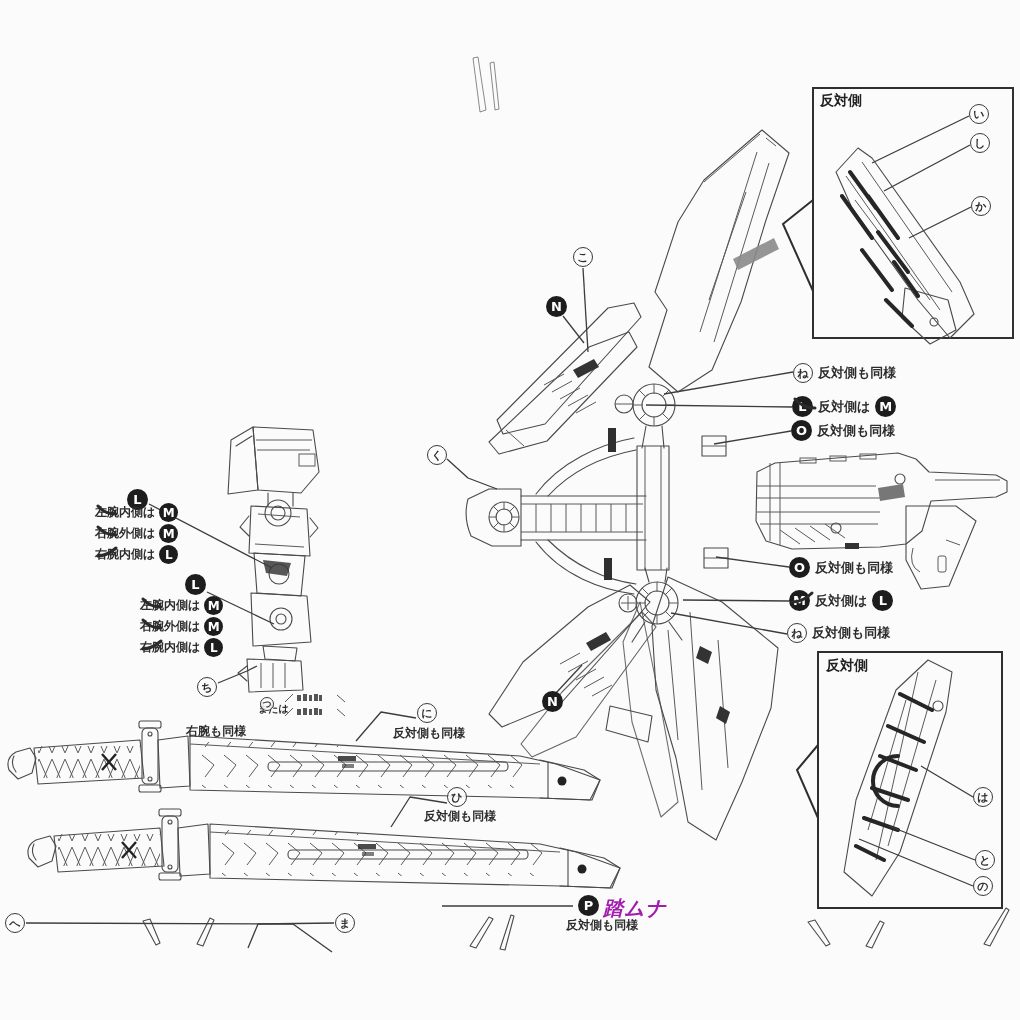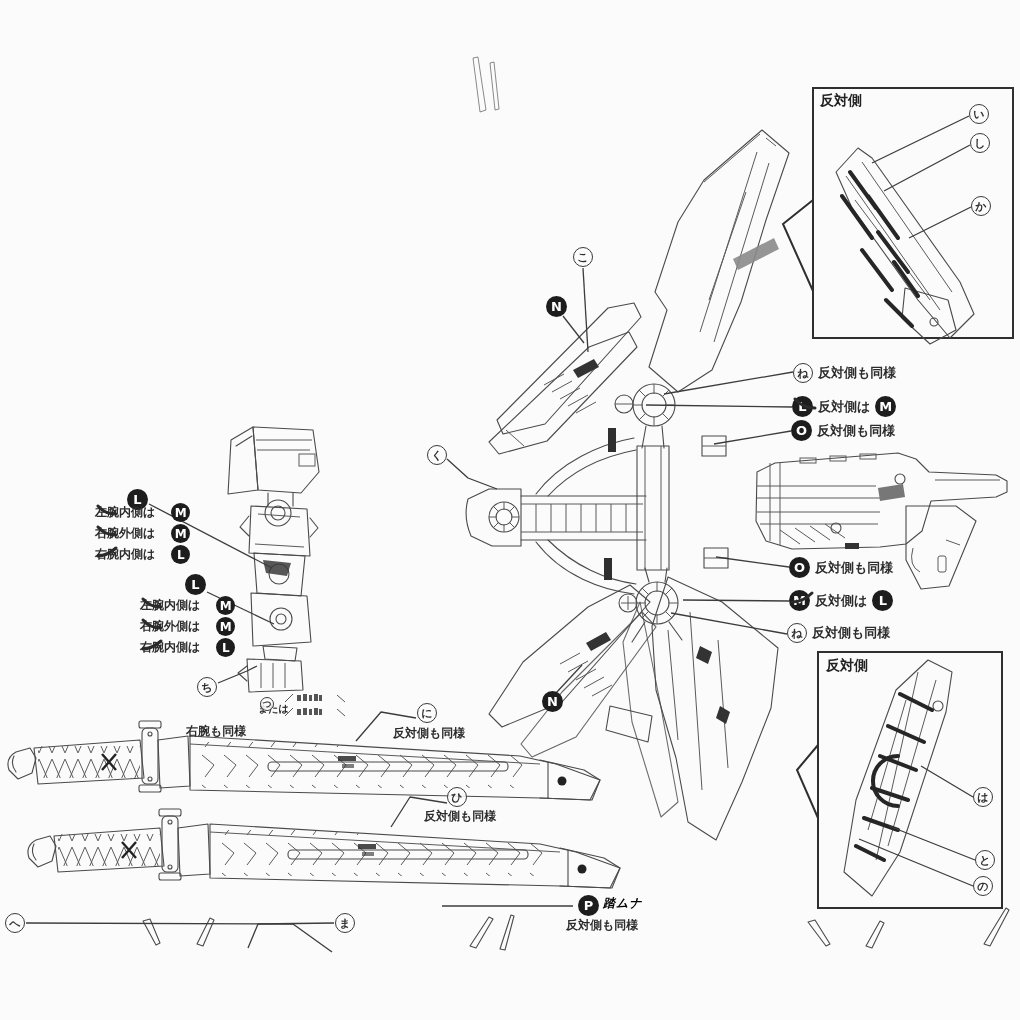--- a/index.html
+++ b/index.html
@@ -14,25 +14,25 @@
   .abs{position:absolute;}
   .mk{box-sizing:border-box;width:20px;height:20px;border:1.6px solid #3a3a3a;border-radius:50%;
       background:rgba(251,251,251,.85);display:flex;align-items:center;justify-content:center;
       font-size:11px;font-weight:700;color:#2e2e2e;line-height:1;}
   .mk.sm{width:14px;height:14px;font-size:9px;}
   .mkf{box-sizing:border-box;width:21px;height:21px;border-radius:50%;background:#1d1d1d;color:#fff;
        display:flex;align-items:center;justify-content:center;font-size:13px;font-weight:700;line-height:1;}
   .mkf.sm2{width:19px;height:19px;font-size:12px;}
   .crow{position:absolute;display:flex;align-items:center;gap:5px;font-size:13px;font-weight:600;
         color:#2c2c2c;white-space:nowrap;}
-  .crow.small{font-size:12px;gap:16px;justify-content:center;}
+  .crow.small{font-size:12px;gap:4px;justify-content:center;}
   .lab{position:absolute;font-weight:600;color:#2c2c2c;white-space:nowrap;}
   .boxtitle{font-size:14px;font-weight:800;color:#222;}
   .note{font-size:12px;font-weight:600;}
-  .decaltxt{font-size:12px;font-weight:800;font-style:italic;letter-spacing:1px;color:#000000;}
+  .decaltxt{font-size:20px;font-weight:800;font-style:italic;letter-spacing:1px;color:#a21caf;}
 </style>
 </head>
 <body>
 
 <div class="page">
 
 <svg width="1020" height="1020" viewBox="0 0 1020 1020">
   <defs>
     <pattern id="chev" width="22" height="30" patternUnits="userSpaceOnUse">
       <path d="M4,5 L16,15 L7,27" class="s2"></path>

